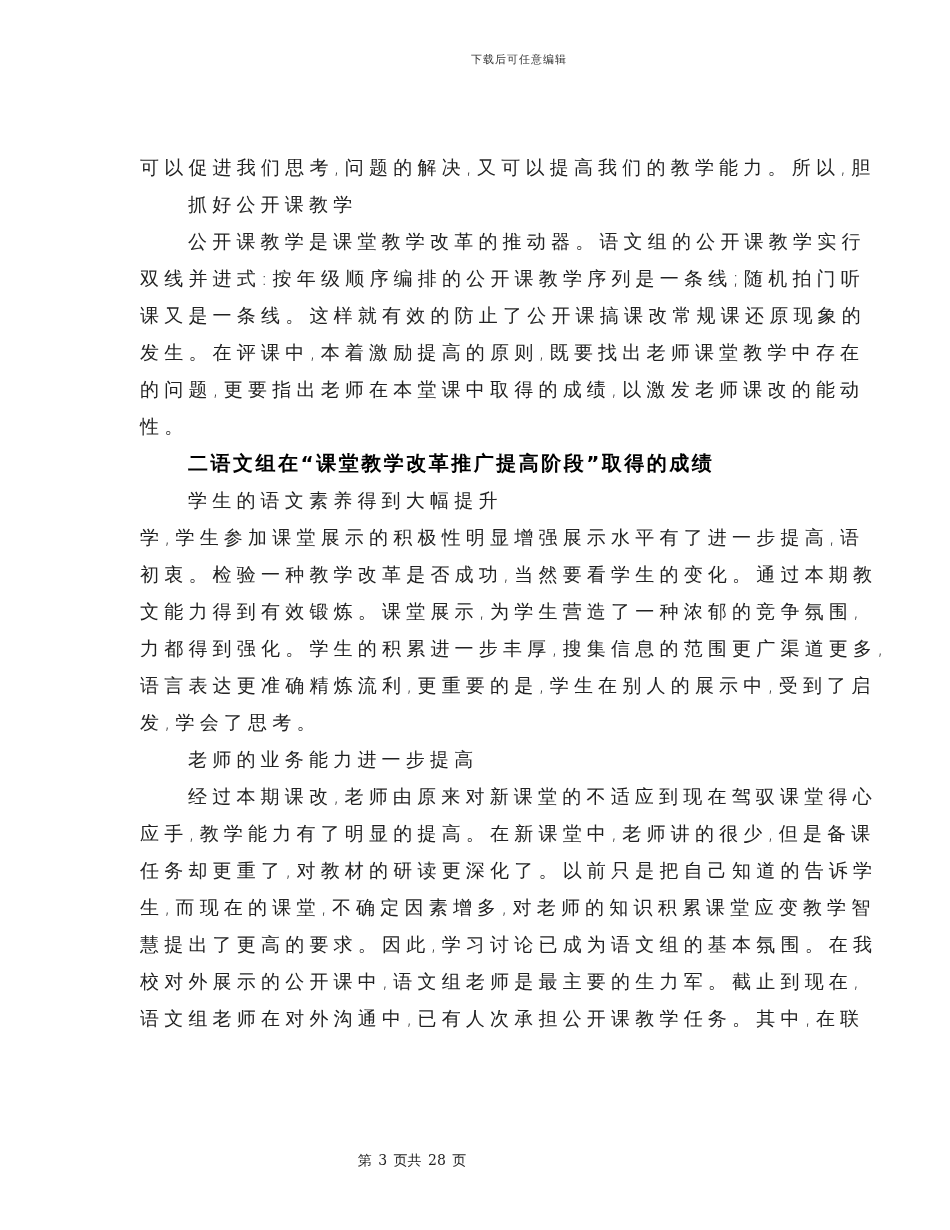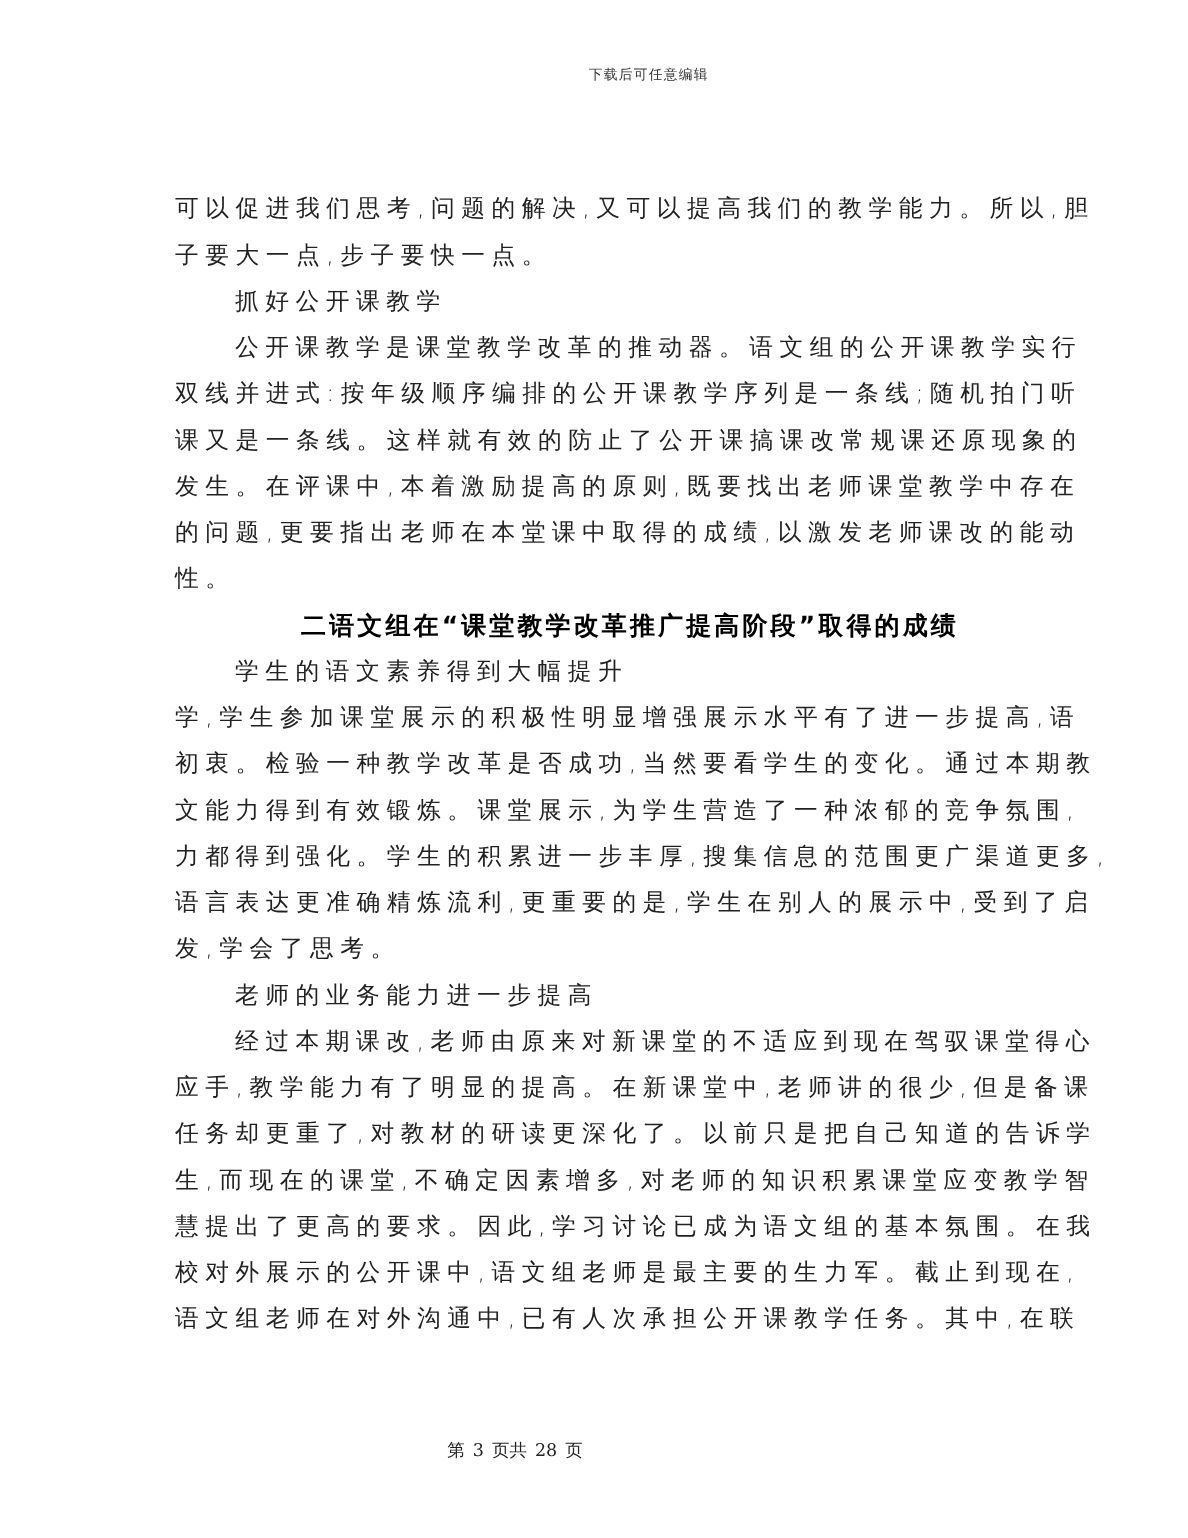--- a/index.html
+++ b/index.html
@@ -43,42 +43,40 @@
       font-family: "DejaVu Sans", "Liberation Sans", sans-serif;
       font-weight: 300;
       color: #222;
     }
     .indent { padding-left: 48px; }
     .heading {
       font-weight: bold;
       color: #000;
       letter-spacing: 2.5px;
       font-size: 20px;
-      text-align: center;
     }
     .page-footer {
       position: absolute;
       top: 1152px;
       left: 0;
       width: 824px;
       text-align: center;
       font-size: 14px;
       color: #222;
       font-family: "DejaVu Serif", "Liberation Serif", serif;
       word-spacing: 2px;
     }
   </style>
 </head>
 <body>
 
 <div class="page-header">下载后可任意编辑</div>
 
 <div class="content">
   <div class="line">可以促进我们思考,问题的解决,又可以提高我们的教学能力。所以,胆</div>
-  <div class="line">子要大一点,步子要快一点。</div>
   <div class="line indent">抓好公开课教学</div>
   <div class="line indent">公开课教学是课堂教学改革的推动器。语文组的公开课教学实行</div>
   <div class="line">双线并进式:按年级顺序编排的公开课教学序列是一条线;随机拍门听</div>
   <div class="line">课又是一条线。这样就有效的防止了公开课搞课改常规课还原现象的</div>
   <div class="line">发生。在评课中,本着激励提高的原则,既要找出老师课堂教学中存在</div>
   <div class="line">的问题,更要指出老师在本堂课中取得的成绩,以激发老师课改的能动</div>
   <div class="line">性。</div>
   <div class="line indent heading">二语文组在“课堂教学改革推广提高阶段”取得的成绩</div>
   <div class="line indent">学生的语文素养得到大幅提升</div>
   <div class="line">学,学生参加课堂展示的积极性明显增强展示水平有了进一步提高,语</div>

